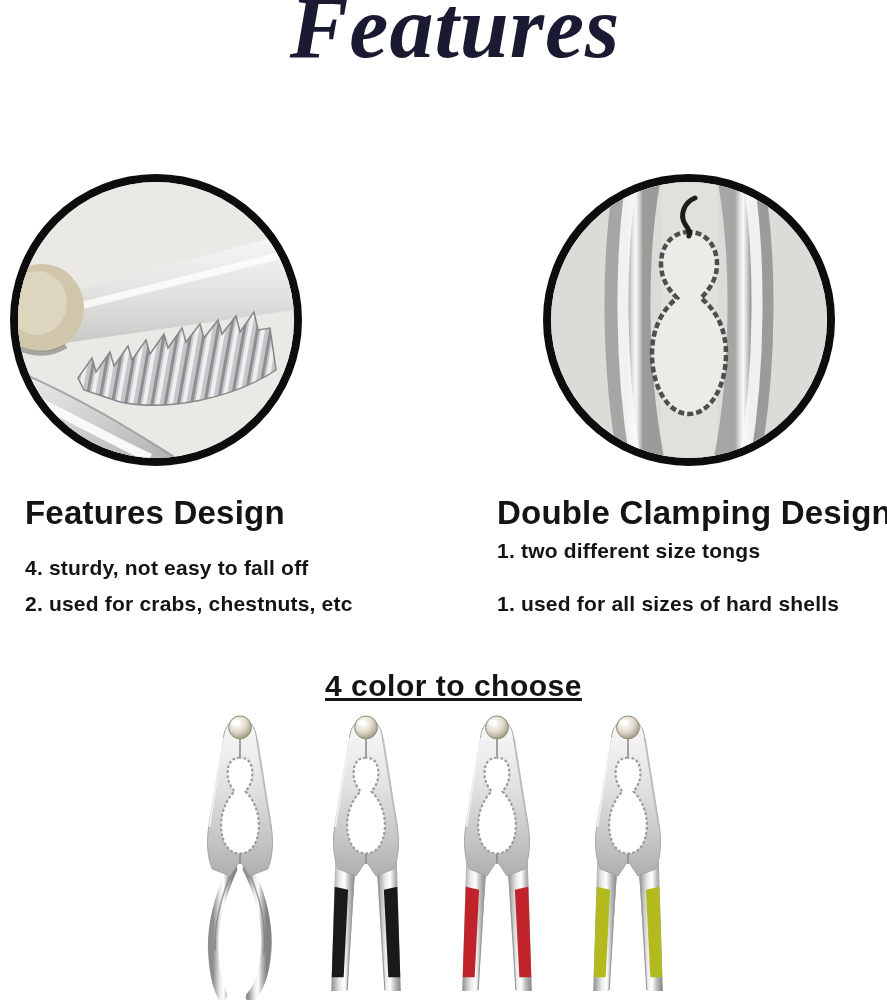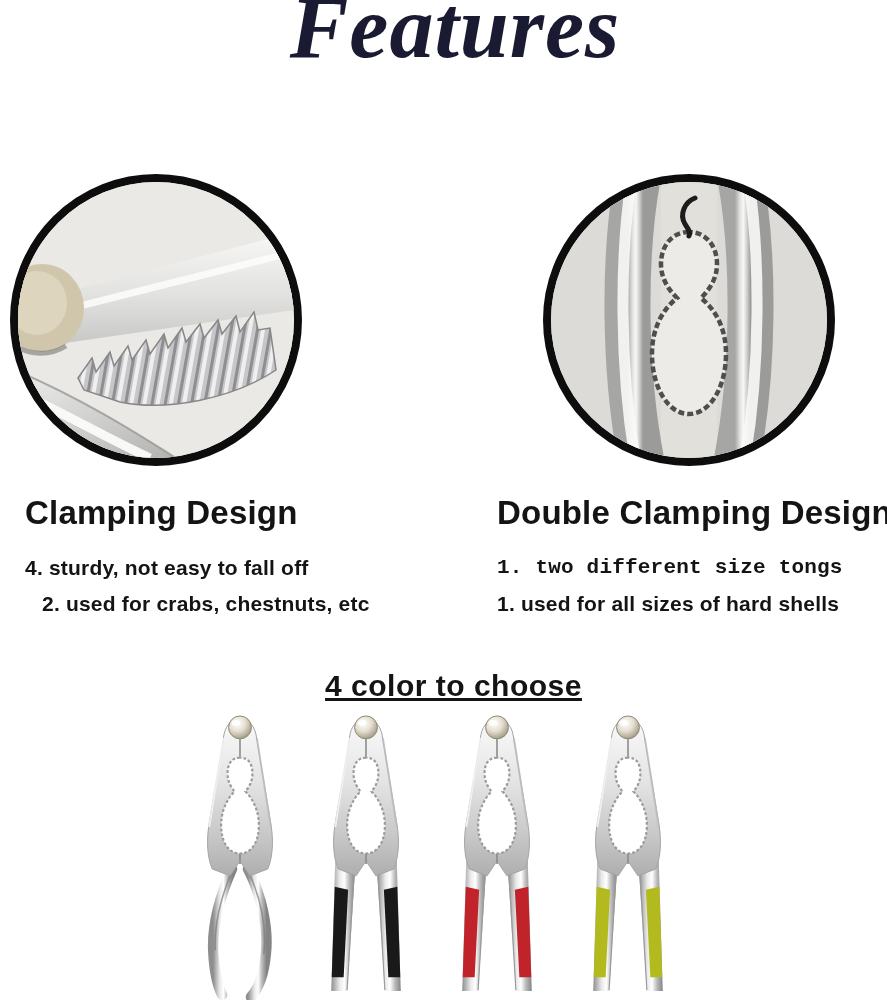--- a/index.html
+++ b/index.html
@@ -25,22 +25,22 @@
   .feature-heading{
     position:absolute;margin:0;font-size:33px;font-weight:bold;line-height:1;
     letter-spacing:.2px;color:var(--text-color,#141414);white-space:nowrap;
   }
   .h-left{left:25px;top:496px;}
   .h-right{left:497px;top:496px;}
   .feature-line{
     position:absolute;font-size:21px;font-weight:bold;line-height:1.1;
     letter-spacing:.2px;white-space:nowrap;
   }
-  .l-a1{left:25px;top:556px;} .l-a2{left:25px;top:592px;margin-left:17px;}
-  .l-b1{left:497px;top:556px;font-family:Liberation Mono, monospace;} .l-b2{left:497px;top:592px;}
+  .l-a1{left:25px;top:556px;} .l-a2{left:25px;top:592px;}
+  .l-b1{left:497px;top:539px;} .l-b2{left:497px;top:592px;}
   .colors-heading{
     position:absolute;top:652px;left:0;width:875px;margin:16px;text-align:center;
     font-size:30px;font-weight:bold;letter-spacing:.5px;line-height:1.2;text-decoration:underline;
   }
   .products{position:absolute;left:0;top:0;width:887px;height:1000px;pointer-events:none;}
   .product{position:absolute;top:712px;width:92px;height:288px;}
   .product:nth-child(1){left:194px;}
   .product:nth-child(2){left:320px;}
   .product:nth-child(3){left:451px;}
   .product:nth-child(4){left:582px;}
@@ -122,21 +122,21 @@
       <rect x="110" y="0" width="56" height="276" fill="#e4e2de" opacity=".6"></rect>
       <path d="M88,-12 C72,70 72,190 92,288" stroke="url(#gArm)" stroke-width="46" fill="none"></path>
       <path d="M82,-12 C68,70 68,190 86,288" stroke="#fafaf8" stroke-width="11" fill="none" opacity=".9"></path>
       <path d="M188,-12 C204,70 204,190 184,288" stroke="url(#gArm)" stroke-width="46" fill="none"></path>
       <path d="M196,-12 C210,70 210,190 192,288" stroke="#fafaf8" stroke-width="11" fill="none" opacity=".9"></path>
       <path d="M138,50 C121,50 110,64 110,82 C110,97 118,108 126,116 C111,128 101,147 101,172 C101,205 117,232 138,232 C159,232 175,205 175,172 C175,147 165,128 150,116 C158,108 166,97 166,82 C166,64 155,50 138,50 Z" fill="#edebe7" stroke="#4e4e4e" stroke-width="4.5" stroke-dasharray="6 3"></path>
       <path d="M144,16 C134,20 128,32 134,42 C137,47 140,50 138,54" stroke="#1c1c1c" stroke-width="5" fill="none" stroke-linecap="round"></path>
     </svg>
   </div>
 
-  <h2 class="feature-heading h-left">Clamping Design</h2>
+  <h2 class="feature-heading h-left">Features Design</h2>
   <h2 class="feature-heading h-right">Double Clamping Design</h2>
 
   <div class="feature-line l-a1">4. sturdy, not easy to fall off</div>
   <div class="feature-line l-a2">2. used for crabs, chestnuts, etc</div>
   <div class="feature-line l-b1">1. two different size tongs</div>
   <div class="feature-line l-b2">1. used for all sizes of hard shells</div>
 
   <h3 class="colors-heading">4 color to choose</h3>
 
   <div class="products">

